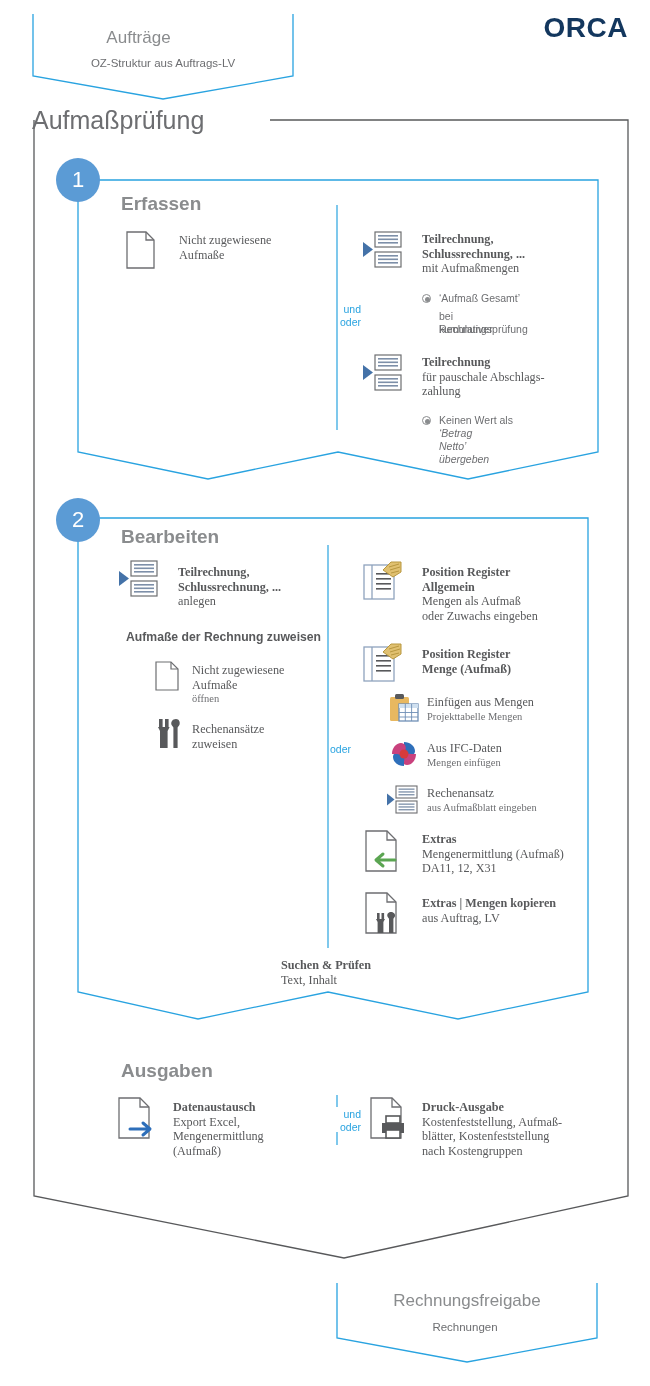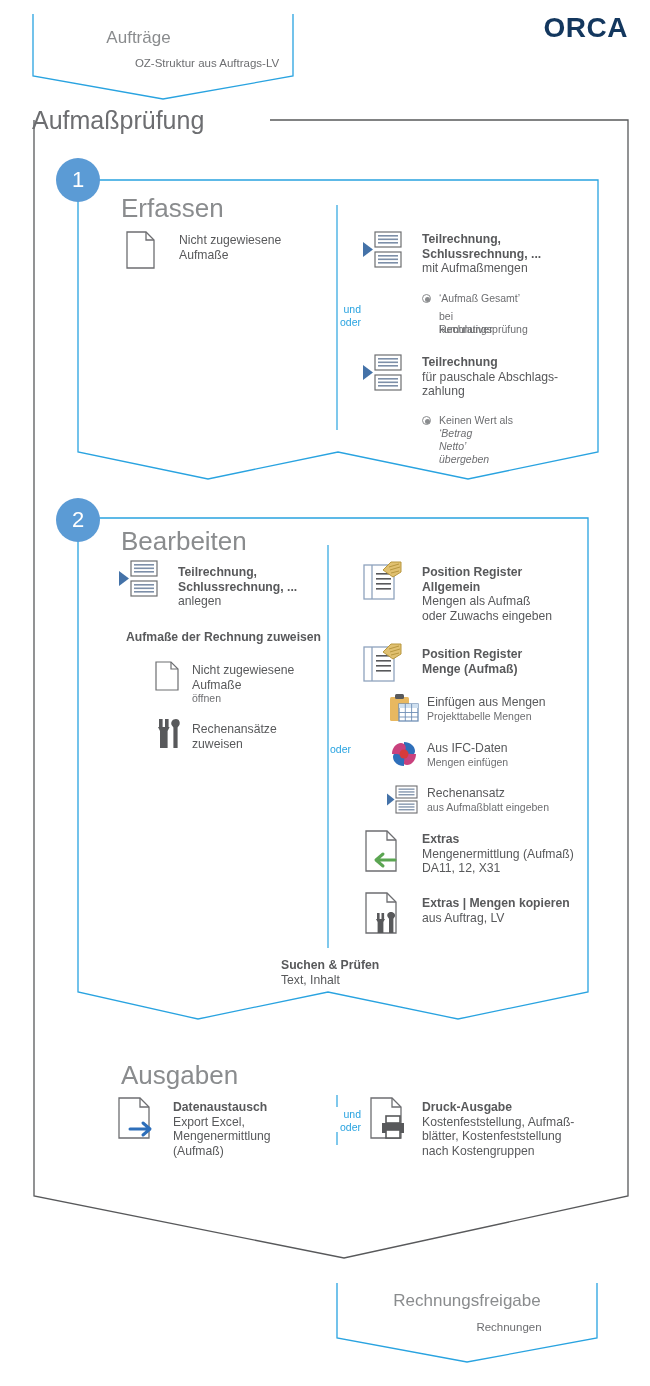--- a/index.html
+++ b/index.html
@@ -22,43 +22,43 @@
     color: #13375e; font-family: "Liberation Sans", sans-serif;
   }
 
   
   .chev-title {
     position:absolute; width: 100%; text-align:center;
     font-size: 17px; color: #8a8c8e; font-weight: 400;
   }
   .chev-sub {
     position:absolute; width: 100%; text-align:center;
-    font-size: 11.5px; color: #6d6e71; margin-left: 44px;
+    font-size: 11.5px; color: #6d6e71;
   }
 
   
   .main-title {
     position:absolute; left: 32px; top: 106px;
     font-size: 25px; color: #6d6e71; font-weight: 400;
   }
 
   
   .badge {
     position:absolute; width: 44px; height: 44px; border-radius: 50%;
     background: #5b9bd5; color:#fff;
     font-size: 22px; line-height: 44px; text-align:center;
   }
 
   
   .sec-head {
-    position:absolute; font-size: 26px; color: #8a8c8e; font-weight: 400;
-  }
-
-  
-  .item { position:absolute; }
+    position:absolute; font-size: 19px; color: #8a8c8e; font-weight: 700;
+  }
+
+  
+  .item { position:absolute;font-family:Liberation Serif, serif; }
   .item .ttl { font-size: 12.2px; color: #58595b; font-weight: bold; line-height: 14.5px; }
   .item .sub { font-size: 12.2px; color: #58595b; font-weight: normal; line-height: 14.5px; }
   .item .ttl-n { font-size: 12.2px; color: #58595b; font-weight: normal; line-height: 14.5px; }
   .item .small { font-size: 10.5px; color: #6d6e71; line-height: 13px; }
 
   .plain { position:absolute; font-size: 12.2px; color: #58595b; line-height: 15px; }
 
   
   .radio-row { position:absolute; }
   .radio-dot {

